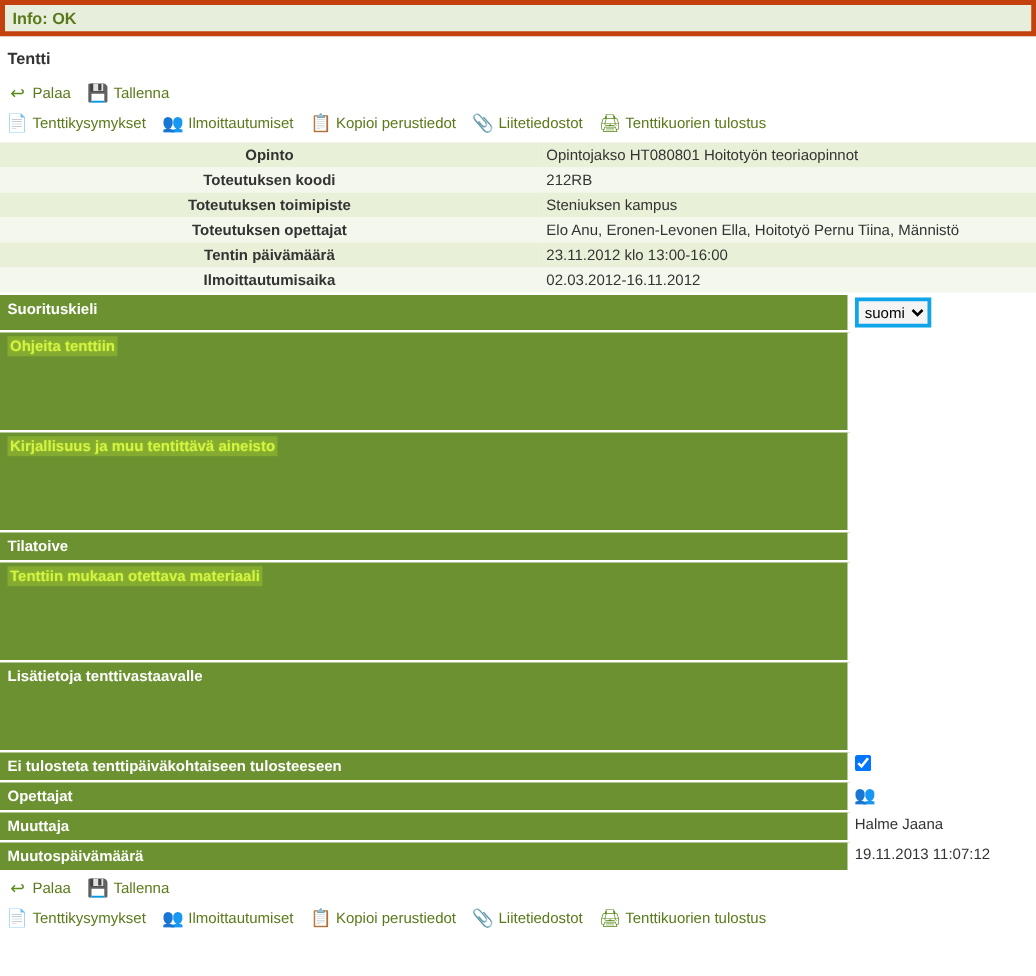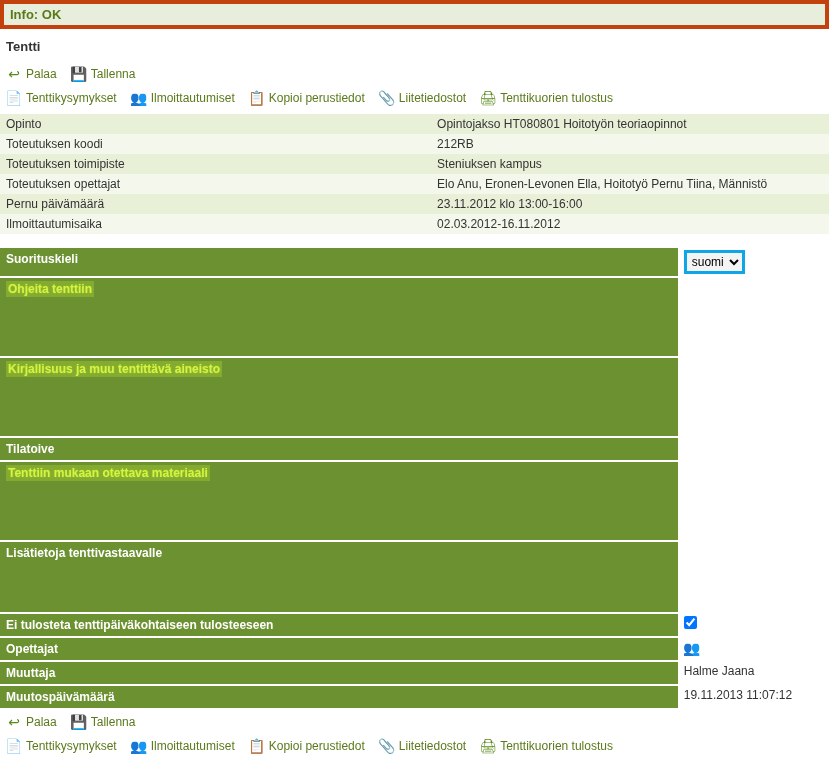--- a/index.html
+++ b/index.html
@@ -18,23 +18,23 @@
   .ic-doc { color: #5a8a1a; }
   .ic-users { color: #5a8a1a; }
   .ic-copy { color: #5a8a1a; }
   .ic-attach { color: #5a8a1a; }
   .ic-print { color: #5a8a1a; }
   
   .info-table { width: 100%; border-collapse: collapse; margin-top: 4px; }
   .info-table tr:nth-child(odd) { background: #e8f0d8; }
   .info-table tr:nth-child(even) { background: #f4f8ec; }
   .info-table td { padding: 3px 6px; font-size: 12px; }
-  .info-table td.lbl { font-weight: normal; width: 52%; }
-  
-  .form-table { width: 100%; border-collapse: separate; border-spacing: 0 2px; margin-top: 12px; }
+  .info-table td.lbl { font-weight: bold; width: 52%; text-align: center; }
+  
+  .form-table { width: 100%; border-collapse: separate; border-spacing: 0 2px; margin-top: 0; }
   .form-table td { vertical-align: top; }
   .form-table td.label { background: #6b9130; color: #fff; font-weight: bold; padding: 4px 6px; width: 82%; border-right: 2px solid #fff; }
   .form-table td.label.hl { color: #d4f442; text-shadow: 0 0 2px rgba(180,220,50,0.6); }
   .form-table td.label .hl-bg { background: rgba(180,220,50,0.35); padding: 1px 2px; }
   .form-table td.value { background: #fff; padding: 2px 4px; }
   .form-table td.label.tall { height: 78px; }
   .form-table td.label.med { height: 70px; }
   
   .select-box { font-size: 12px; border: 3px solid #0ea5e9; background: #f4f4f4; padding: 1px; }
   input[type=checkbox] { transform: scale(1); }
@@ -97,21 +97,21 @@
       </tr>
   <tr>
         <td class="lbl">Toteutuksen toimipiste</td>
         <td>Steniuksen kampus</td>
       </tr>
   <tr>
         <td class="lbl">Toteutuksen opettajat</td>
         <td>Elo Anu, Eronen-Levonen Ella, Hoitotyö Pernu Tiina, Männistö</td>
       </tr>
   <tr>
-        <td class="lbl">Pernu päivämäärä</td>
+        <td class="lbl">Tentin päivämäärä</td>
         <td>23.11.2012 klo 13:00-16:00</td>
       </tr>
   <tr>
         <td class="lbl">Ilmoittautumisaika</td>
         <td>02.03.2012-16.11.2012</td>
       </tr>
 </tbody>
   </table>
 
 <table class="form-table">

